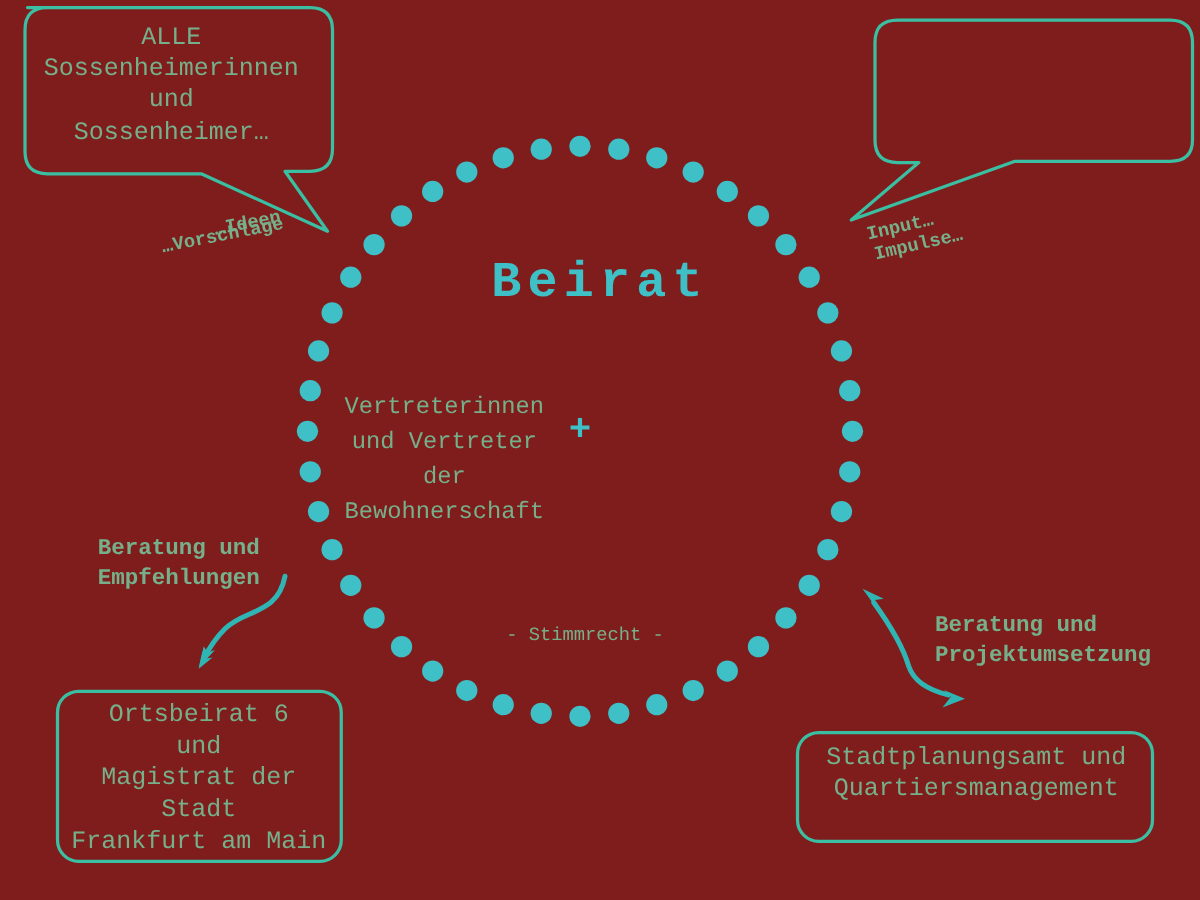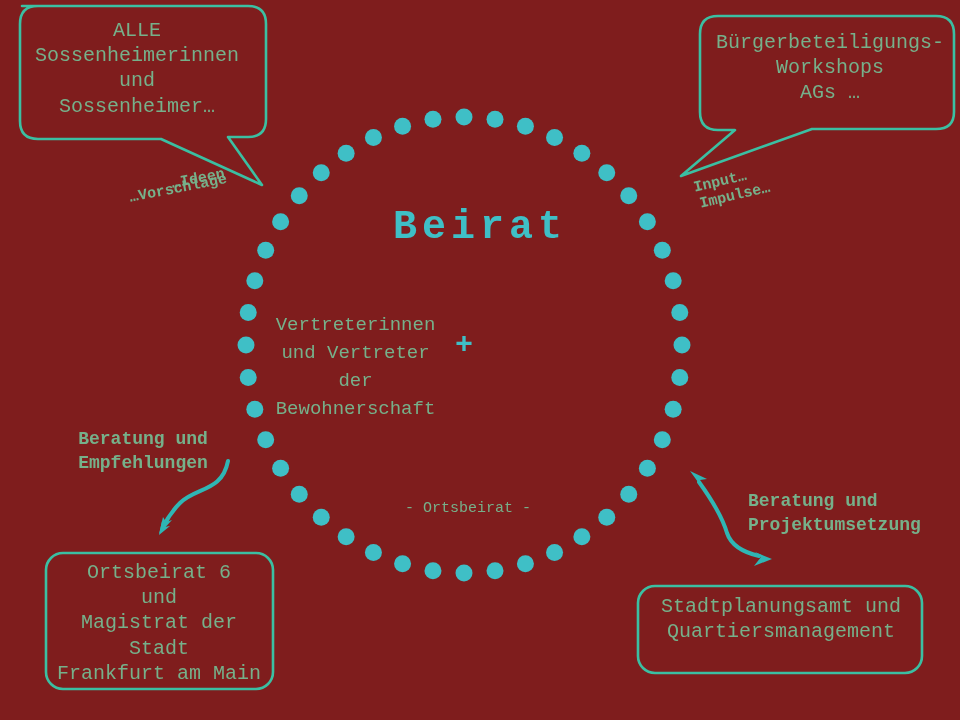--- a/index.html
+++ b/index.html
@@ -229,43 +229,40 @@
       <path d="M 690,471 L 703,489 L 700,480 L 707,479 Z" fill="#2FB6B4"></path>
       <path d="M 772,559 L 754,566 L 761,557 L 755,552 Z" fill="#2FB6B4"></path>
     </g>
   </svg>
 
   <div class="txt callout-text" id="callout-tl-text">ALLE
 Sossenheimerinnen
 und
 Sossenheimer…</div>
 
-  <div class="txt callout-text" id="callout-tr-text">Bürgerbeteiligungs-
-Workshops
-AGs …</div>
 
   <div class="txt callout-text" id="callout-bl-text">Ortsbeirat 6
 und
 Magistrat der Stadt
 Frankfurt am Main</div>
 
   <div class="txt callout-text" id="callout-br-text">Stadtplanungsamt und
 Quartiersmanagement</div>
 
   <div class="txt" id="col-left">Vertreterinnen
 und Vertreter
 der
 Bewohnerschaft</div>
 
   <div class="txt" id="beirat-title">Beirat</div>
 
   <div class="txt" id="plus-sign">+</div>
 
 
-  <div class="txt" id="stimmrecht">- Ortsbeirat -</div>
+  <div class="txt" id="stimmrecht">- Stimmrecht -</div>
 
   <div class="slant" id="lbl-ideen">…Ideen</div>
 
   <div class="slant" id="lbl-vorschlaege">…Vorschläge</div>
 
   <div class="slant" id="lbl-input">Input…</div>
 
   <div class="slant" id="lbl-impulse">Impulse…</div>
 
   <div class="arrow-caption" id="caption-left">Beratung und

